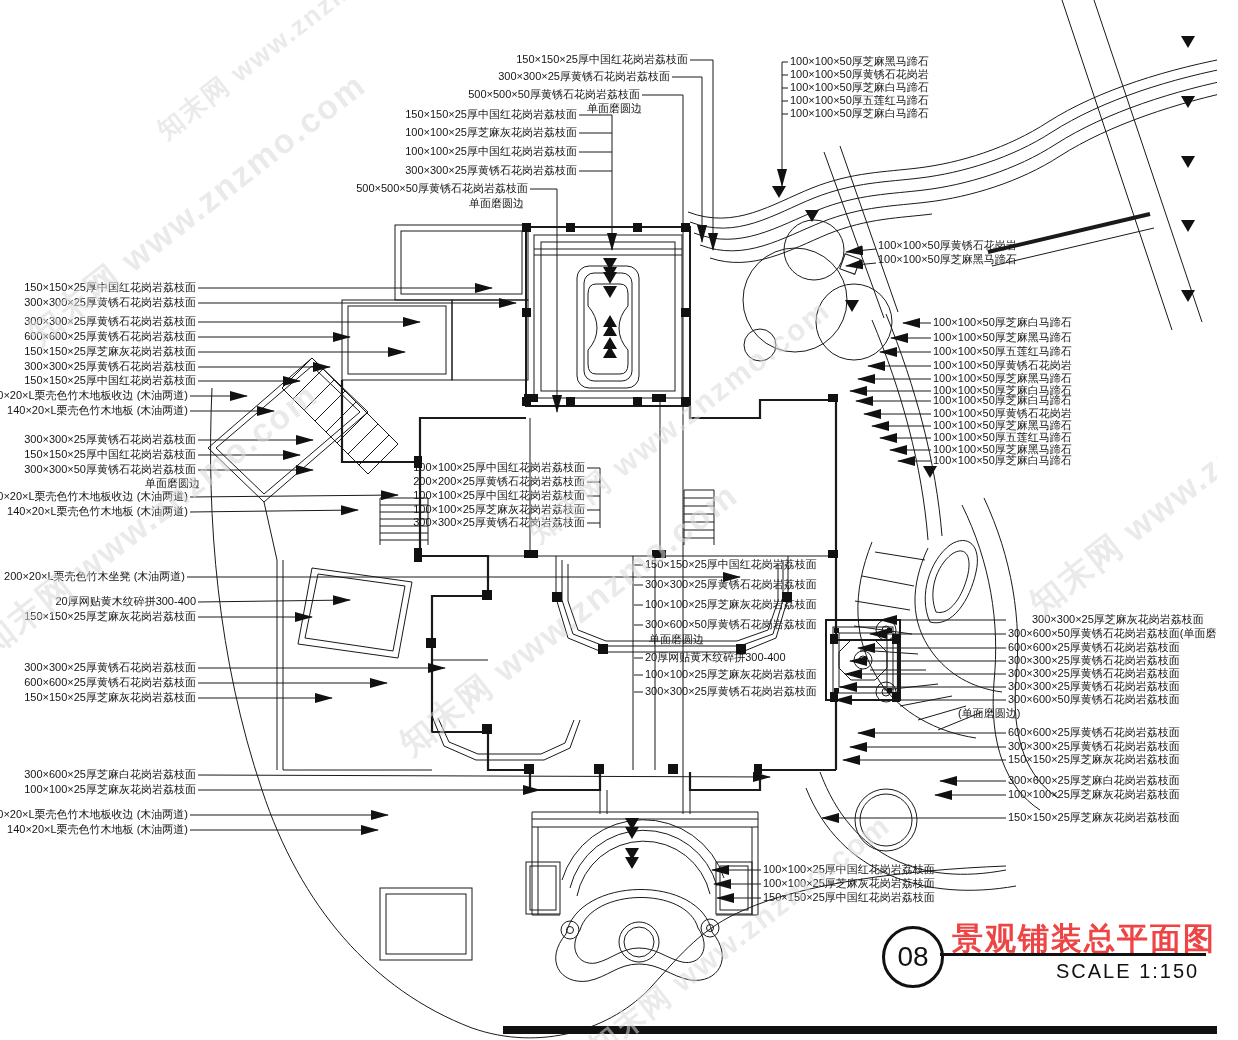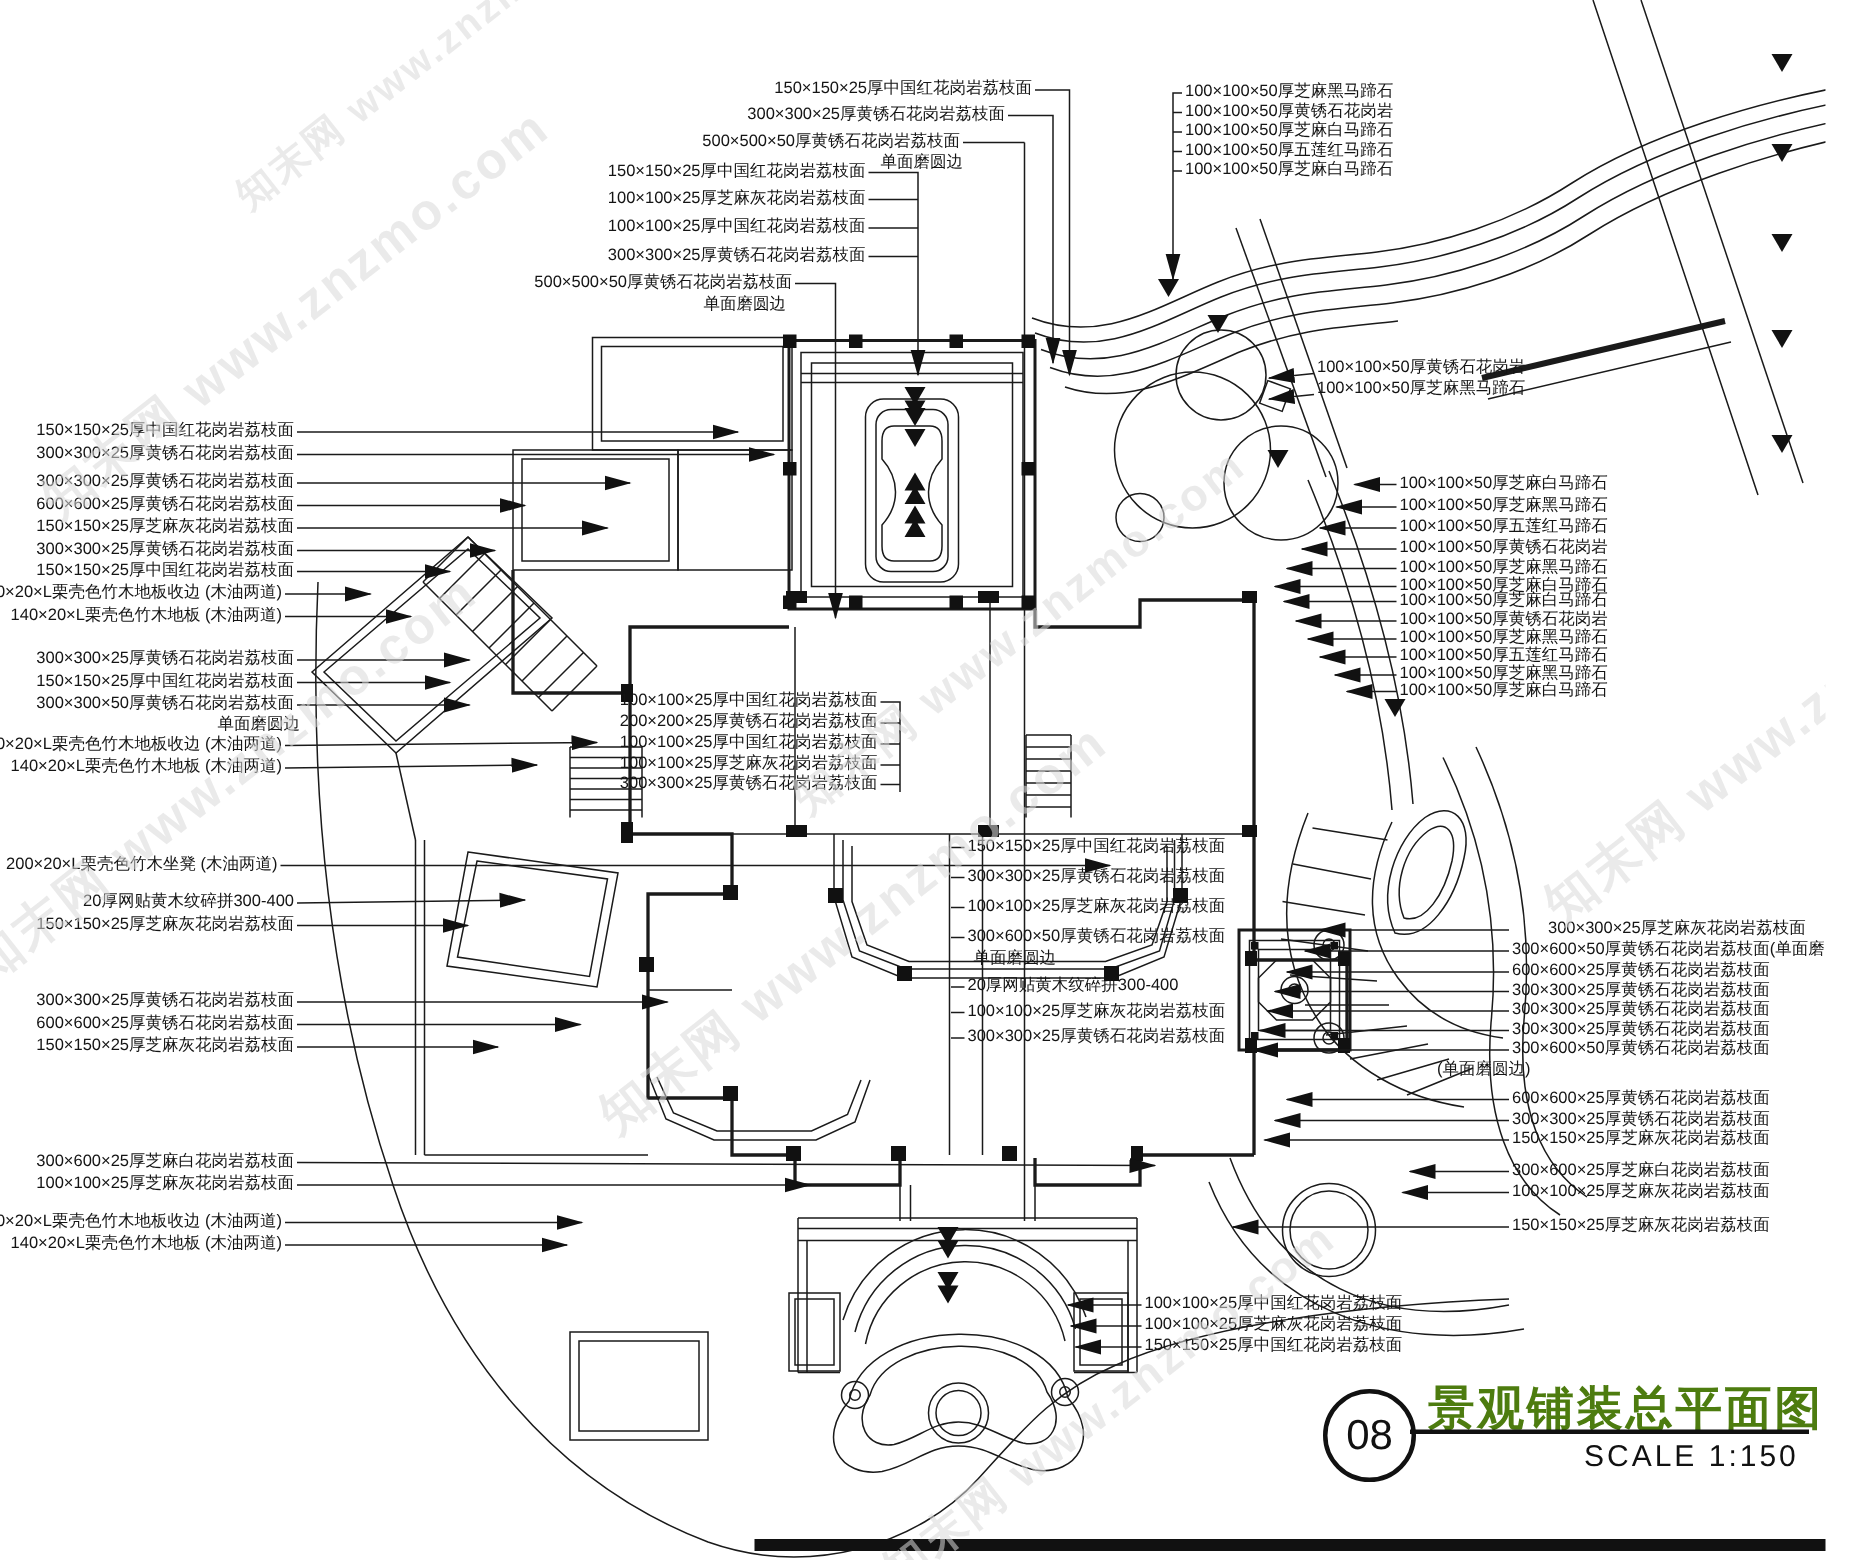--- a/index.html
+++ b/index.html
@@ -8,21 +8,21 @@
   svg{position:absolute;left:0;top:0;}
   #labels{position:absolute;left:0;top:0;width:1238px;height:1040px;pointer-events:none;}
   .lbl{position:absolute;white-space:nowrap;font-size:11px;line-height:1;color:#141414;
        font-family:"Liberation Sans",sans-serif;}
   .wm{position:absolute;color:#dadada;opacity:.55;font-weight:bold;white-space:nowrap;
       transform:rotate(-38deg);transform-origin:left top;letter-spacing:2px;}
   .tb-num{position:absolute;left:882px;top:926px;width:56px;height:56px;border:3px solid #111;
           border-radius:50%;display:flex;align-items:center;justify-content:center;
           font-size:28px;color:#111;}
   .tb-title{position:absolute;left:952px;top:918px;font-size:31px;font-weight:bold;
-            letter-spacing:2px;color:#4d7c0f;}
+            letter-spacing:2px;color:#ef4444;}
   .tb-underline{position:absolute;left:940px;top:953px;width:266px;height:3px;background:#111;}
   .tb-scale{position:absolute;left:1056px;top:960px;font-size:20px;letter-spacing:2px;color:#111;}
   .wm-id{position:absolute;left:980px;top:988px;font-size:26px;color:#c3c3c3;letter-spacing:2px;}
   .wm-brand{position:absolute;left:1030px;top:892px;font-size:72px;color:#cfcfcf;opacity:.45;
             font-weight:bold;letter-spacing:6px;}
 </style>
 </head>
 <body>
 
 <div class="canvas">

